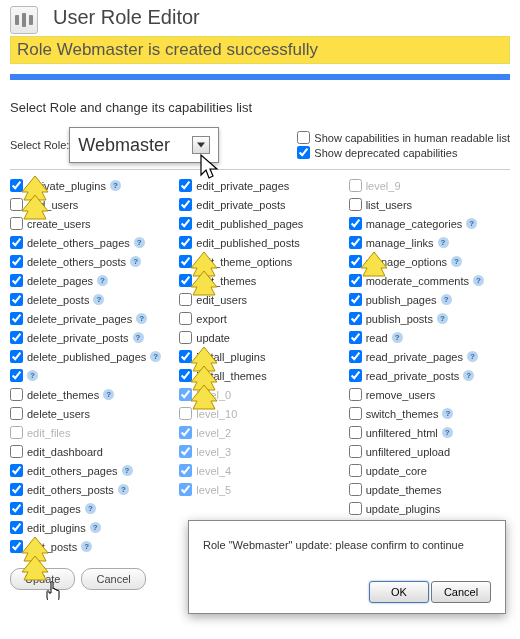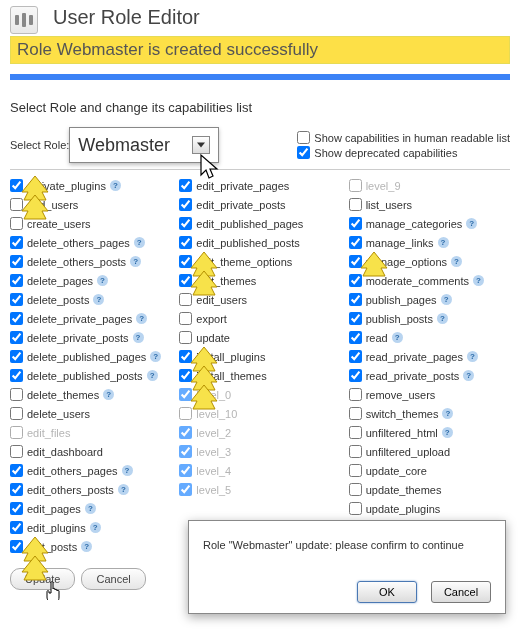--- a/index.html
+++ b/index.html
@@ -193,21 +193,21 @@
     z-index: 20;
   }
   .dialog-msg {
     font-size: 11px;
     color: #333;
     margin-bottom: 30px;
   }
   .dialog-btns {
     display: flex;
     justify-content: flex-end;
-    gap: 14px;
+    gap: 2px;
   }
   .dbtn {
     border: 1px solid #777;
     background: linear-gradient(#fdfdfd,#dcdcdc);
     font-size: 11px;
     min-width: 60px;
     height: 22px;
     border-radius: 3px;
     cursor: pointer;
   }
@@ -308,21 +308,20 @@
             <span>delete_private_posts</span>
             <span class="help">?</span>
           </label>
           <label class="cap">
             <input type="checkbox" checked="" style="">
             <span>delete_published_pages</span>
             <span class="help">?</span>
           </label>
           <label class="cap">
             <input type="checkbox" checked="" style="">
-            <span>delete_published_posts</span>
             <span class="help">?</span>
           </label>
           <label class="cap">
             <input type="checkbox" style="">
             <span>delete_themes</span>
             <span class="help">?</span>
           </label>
           <label class="cap">
             <input type="checkbox" style="">
             <span>delete_users</span>

